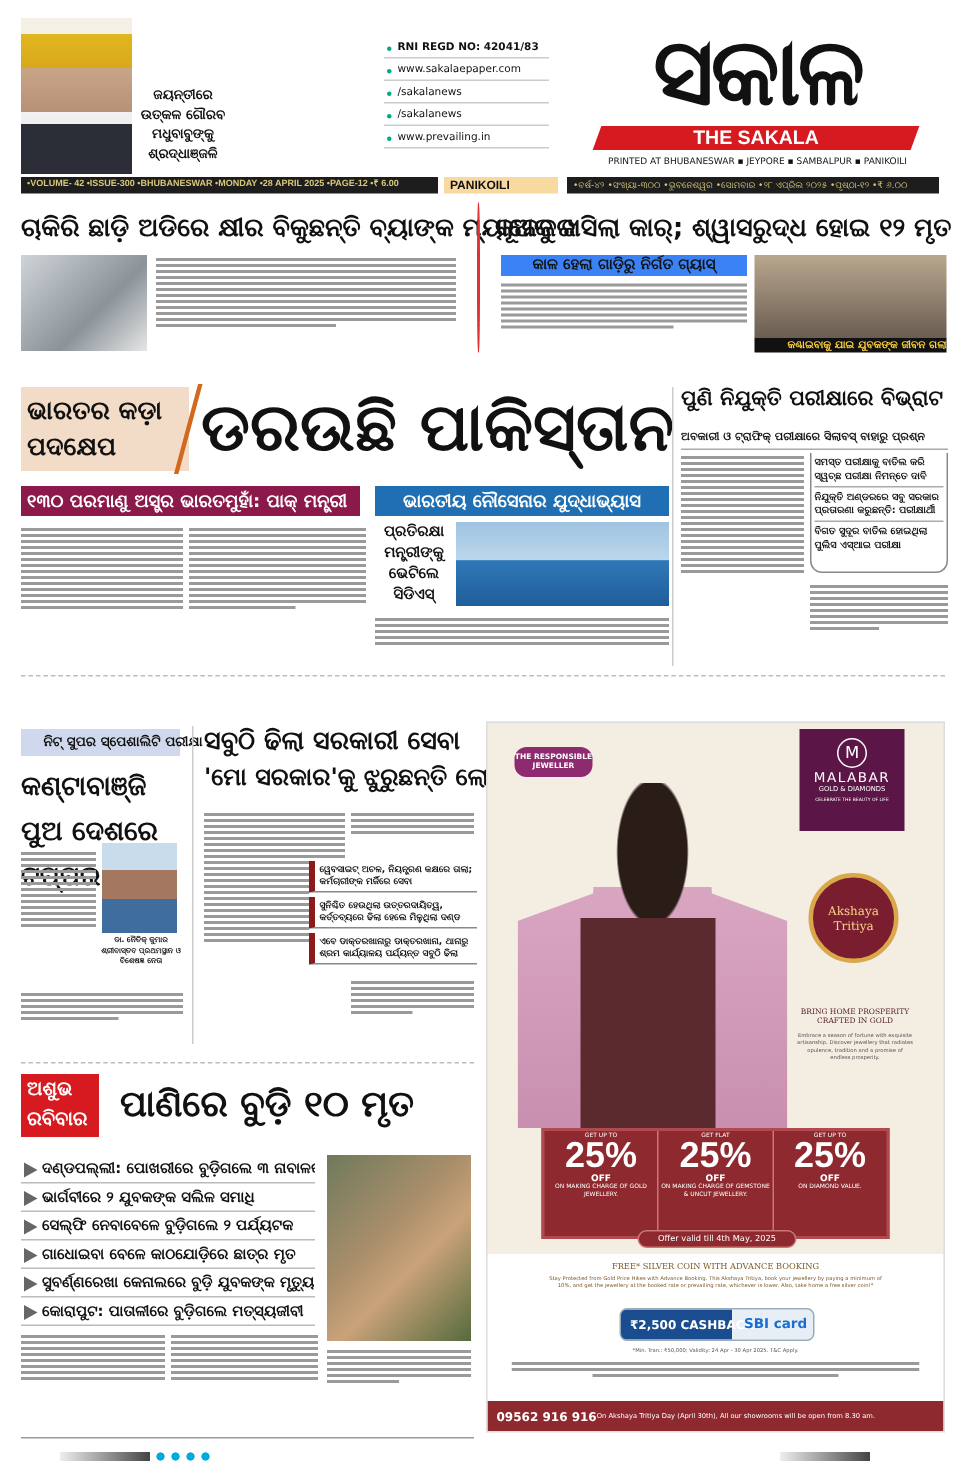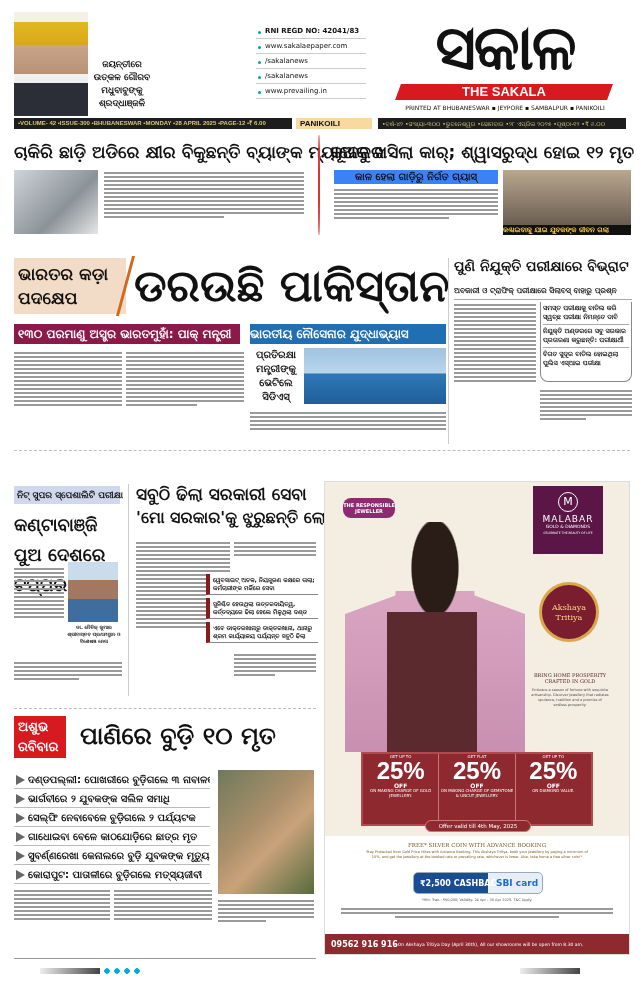--- a/index.html
+++ b/index.html
@@ -77,28 +77,28 @@
     <i></i>
     <i></i>
     <i></i>
     <i></i>
     <i></i>
     <i></i>
     <i></i>
     <i style="width:70%"></i>
   </div>
 <div class="abs photo" style="left:503px;top:170px;width:128px;height:55px;background:linear-gradient(#b9a78e,#6a5d52)"></div>
-<div class="abs banner" style="left:503px;top:225px;width:128px;height:10px;background:#111;color:#ffd33d;font-size:7px;line-height:10px;text-align:left">କଣ୍ଢାଇବାକୁ ଯାଇ ଯୁବକଙ୍କ ଜୀବନ ଗଲା</div>
+<div class="abs banner" style="left:503px;top:225px;width:128px;height:10px;background:#111;color:#ffd33d;font-size:7px;line-height:10px;text-align:right">କଣ୍ଢାଇବାକୁ ଯାଇ ଯୁବକଙ୍କ ଜୀବନ ଗଲା</div>
 
 <div class="abs" style="left:14px;top:258px;width:112px;height:56px;background:#f3dcc7"></div>
 <div class="abs h1" style="left:18px;top:262px;width:104px;font-size:17px;line-height:24px;white-space:normal">ଭାରତର କଡ଼ା ପଦକ୍ଷେପ</div>
 <div class="abs" style="left:124px;top:256px;width:3px;height:60px;background:#d2691e;transform:skewX(-15deg)"></div>
 <div class="abs h1" style="left:134px;top:256px;width:300px;font-size:44px;line-height:60px">ଡରଉଛି ପାକିସ୍ତାନ</div>
 <div class="abs banner" style="left:14px;top:324px;width:226px;height:20px;background:#8b1a4a;font-size:12px;line-height:20px;padding-left:4px">୧୩୦ ପରମାଣୁ ଅସ୍ତ୍ର ଭାରତମୁହାଁ: ପାକ୍ ମନ୍ତ୍ରୀ</div>
-<div class="abs banner" style="left:250px;top:324px;width:196px;height:20px;background:#1f6fb2;font-size:12px;line-height:20px;">ଭାରତୀୟ ନୌସେନାର ଯୁଦ୍ଧାଭ୍ୟାସ</div>
+<div class="abs banner" style="left:250px;top:324px;width:196px;height:20px;background:#1f6fb2;font-size:12px;line-height:20px;text-align:center">ଭାରତୀୟ ନୌସେନାର ଯୁଦ୍ଧାଭ୍ୟାସ</div>
 <div class="abs txt" style="left:14px;top:350px;width:108px;height:92px">
     <i></i>
     <i></i>
     <i></i>
     <i></i>
     <i></i>
     <i></i>
     <i></i>
     <i></i>
     <i></i>
@@ -169,21 +169,21 @@
     <i></i>
     <i></i>
     <i></i>
     <i></i>
     <i></i>
     <i></i>
     <i style="width:50%"></i>
   </div>
 <div class="abs" style="left:14px;top:450px;width:616px;height:1px;border-top:1px dashed #bbb"></div>
 
-<div class="abs h1" style="left:14px;top:486px;width:106px;height:18px;background:#cfd8ec;font-size:9px;line-height:18px;padding-left:3px">ନିଟ୍ ସୁପର ସ୍ପେଶାଲିଟି ପରୀକ୍ଷା</div>
+<div class="abs h1" style="left:14px;top:486px;width:106px;height:18px;background:#cfd8ec;font-size:9px;line-height:18px;padding-left:15px">ନିଟ୍ ସୁପର ସ୍ପେଶାଲିଟି ପରୀକ୍ଷା</div>
 <div class="abs h1" style="left:14px;top:510px;width:112px;font-size:18px;line-height:30px;white-space:normal">କଣ୍ଟାବାଞ୍ଜି ପୁଅ ଦେଶରେ ଟପ୍ପର</div>
 <div class="abs txt" style="left:14px;top:566px;width:50px;height:92px">
     <i></i>
     <i></i>
     <i></i>
     <i></i>
     <i></i>
     <i></i>
     <i></i>
     <i></i>

